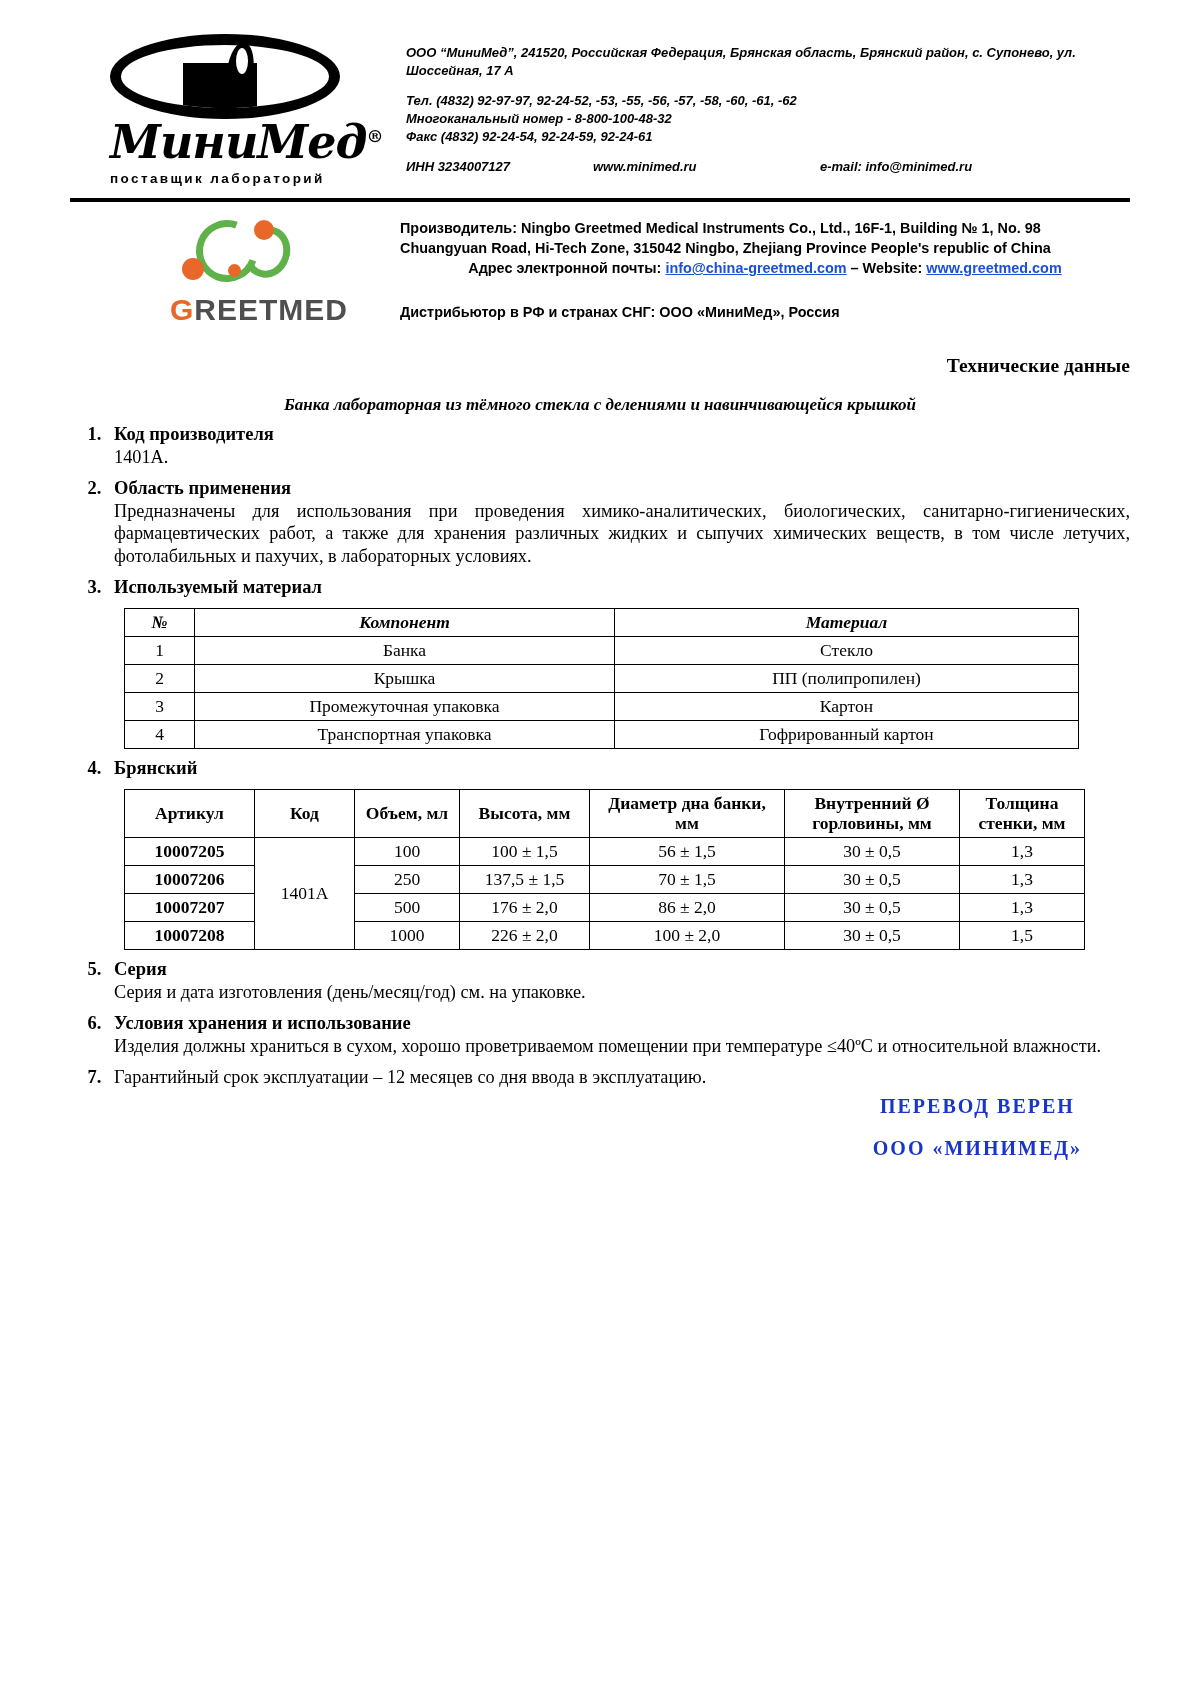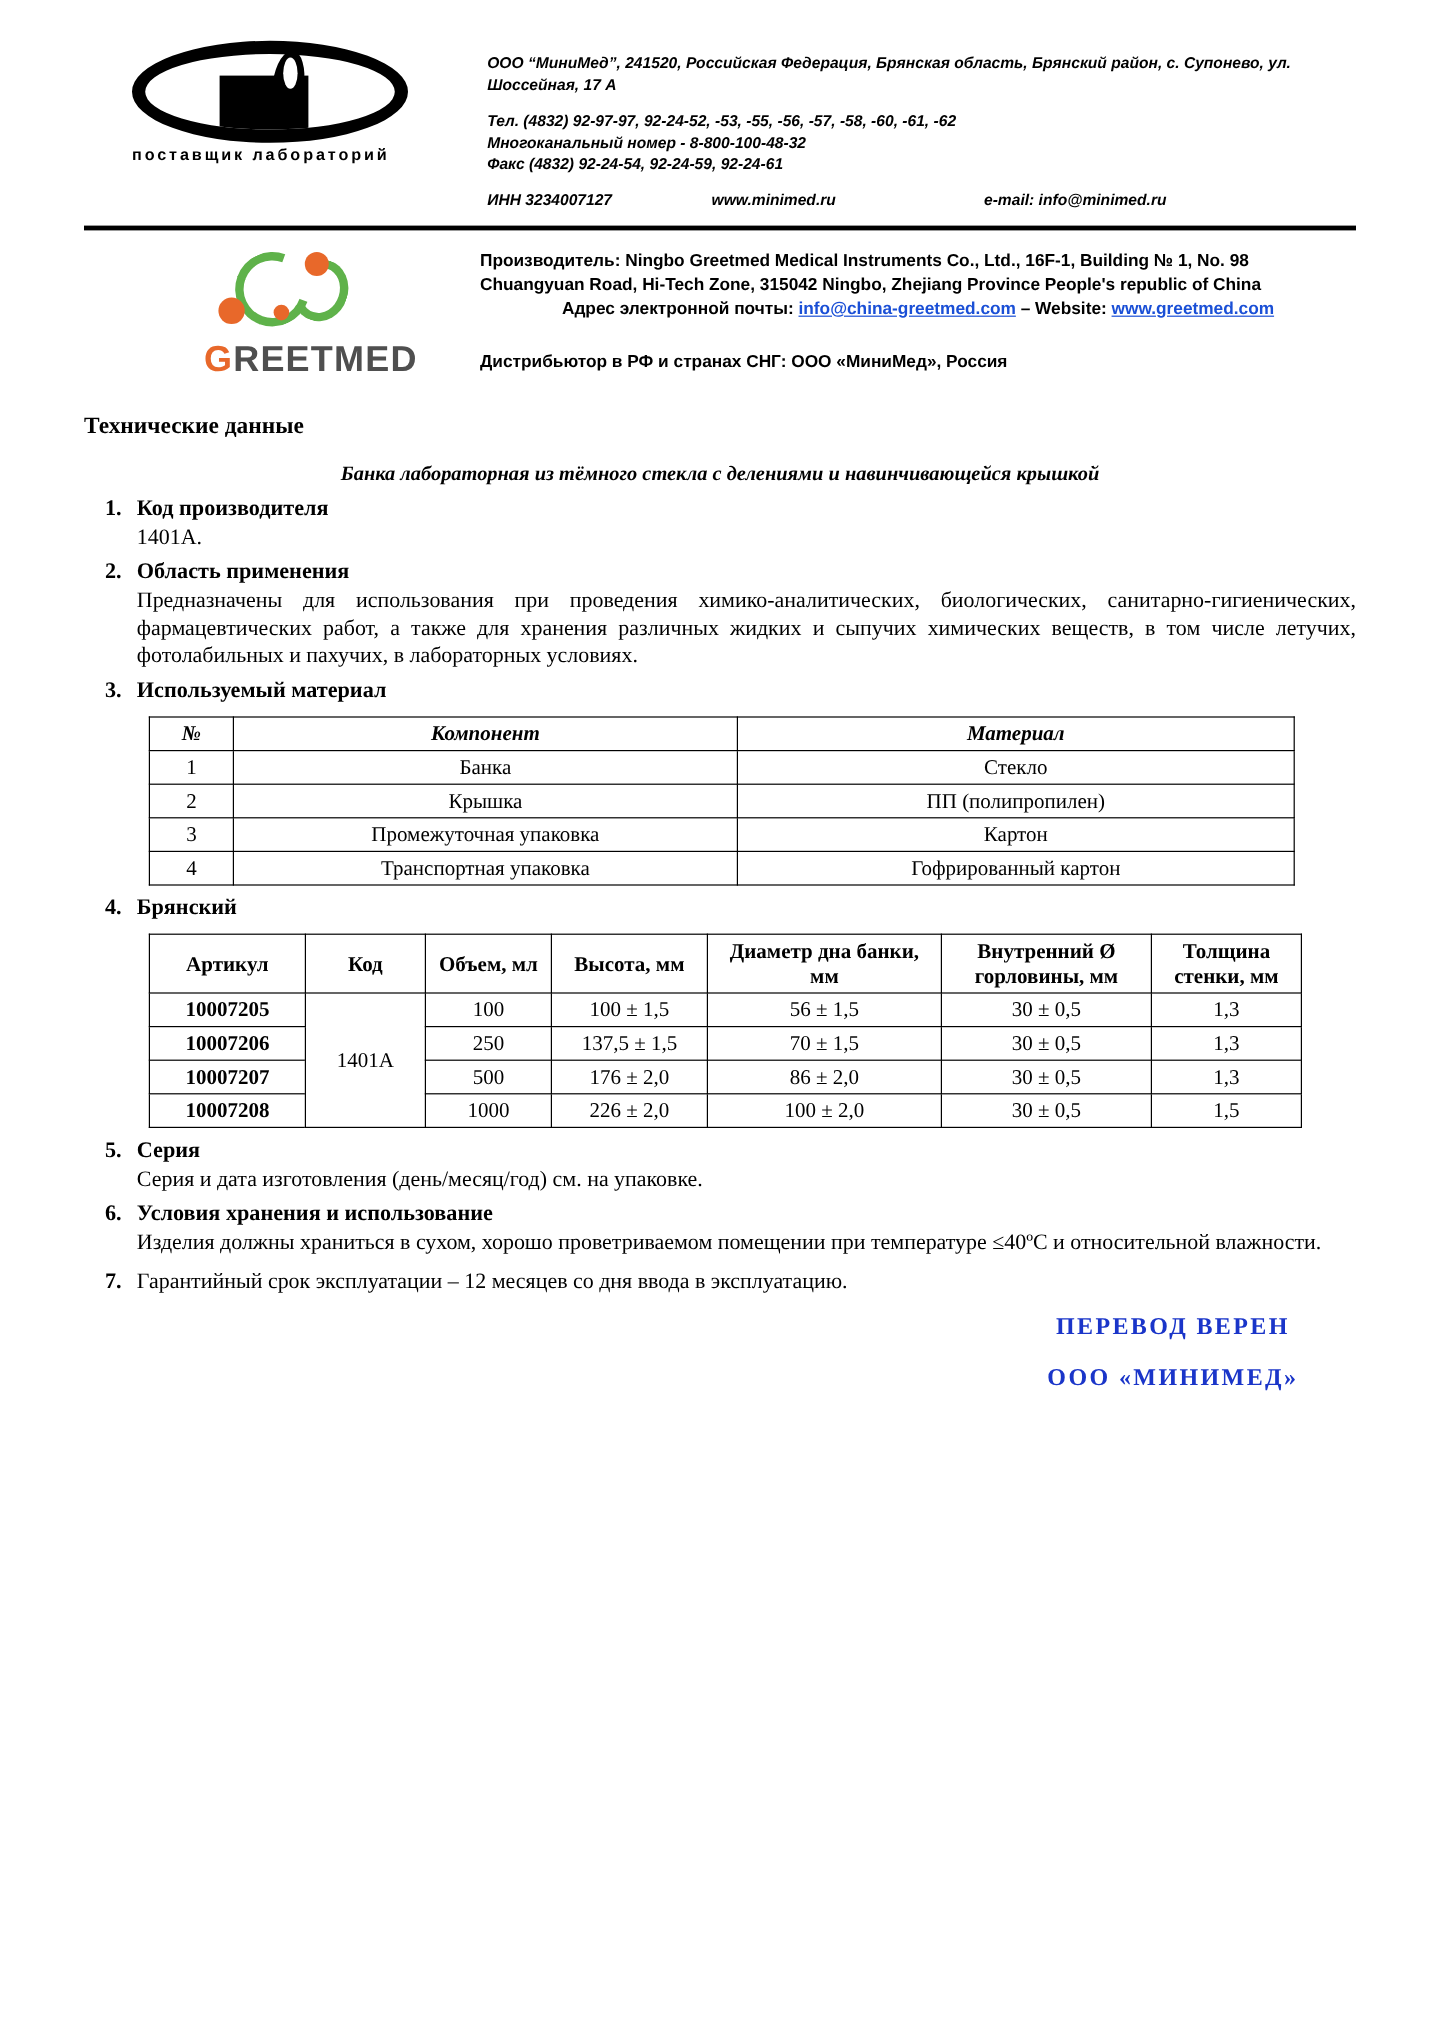--- a/index.html
+++ b/index.html
@@ -167,21 +167,21 @@
     font-weight: bold;
     line-height: 1.4;
     padding-top: 6px;
   }
   .band2-text .ctr { text-align: center; }
   .lnk { color: #1a4fd6; text-decoration: underline; }
   .band2-dist { text-align: left; margin-top: 24px; }
 
   
   .doc-title {
-    text-align: left;
+    text-align: right;
     font-weight: bold;
     font-size: 19.5px;
     margin-top: 22px;
   }
   .doc-subtitle {
     text-align: center;
     font-weight: bold;
     font-style: italic;
     font-size: 17px;
     margin-top: 18px;
@@ -253,20 +253,21 @@
 
   <div class="header">
     <div class="logo-minimed">
       <div class="mm-oval-wrap">
         <div class="mm-oval">
           <div class="mm-inner-square"></div>
         </div>
         <div class="mm-flame"></div>
         <div class="mm-flame2"></div>
       </div>
+      <div class="mm-word"><span>МиниМед</span><span class="mm-reg">®</span></div>
       <div class="mm-sub">поставщик лабораторий</div>
     </div>
 
     <div class="header-contacts">
       <div class="blk">ООО “МиниМед”, 241520, Российская Федерация, Брянская область, Брянский район, с. Супонево, ул. Шоссейная, 17 А</div>
       <div>Тел. (4832) 92-97-97, 92-24-52, -53, -55, -56, -57, -58, -60, -61, -62</div>
       <div>Многоканальный номер - 8-800-100-48-32</div>
       <div>Факс (4832) 92-24-54, 92-24-59, 92-24-61</div>
       <div class="hc-row">
         <div class="c1">ИНН 3234007127</div>

